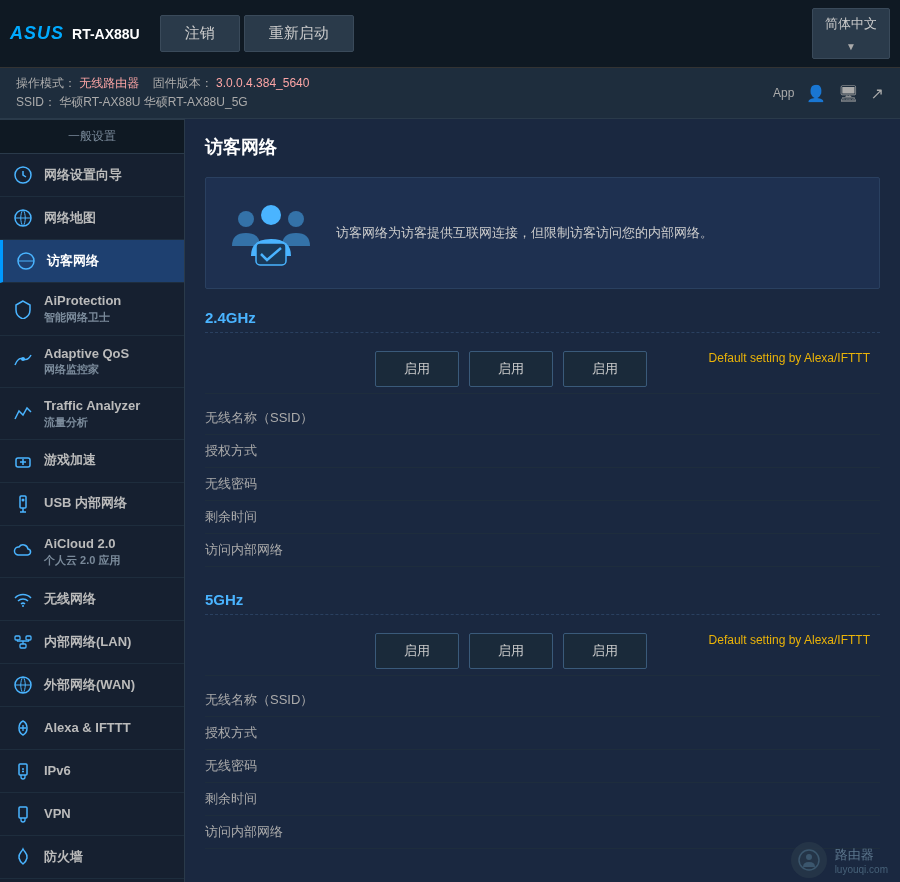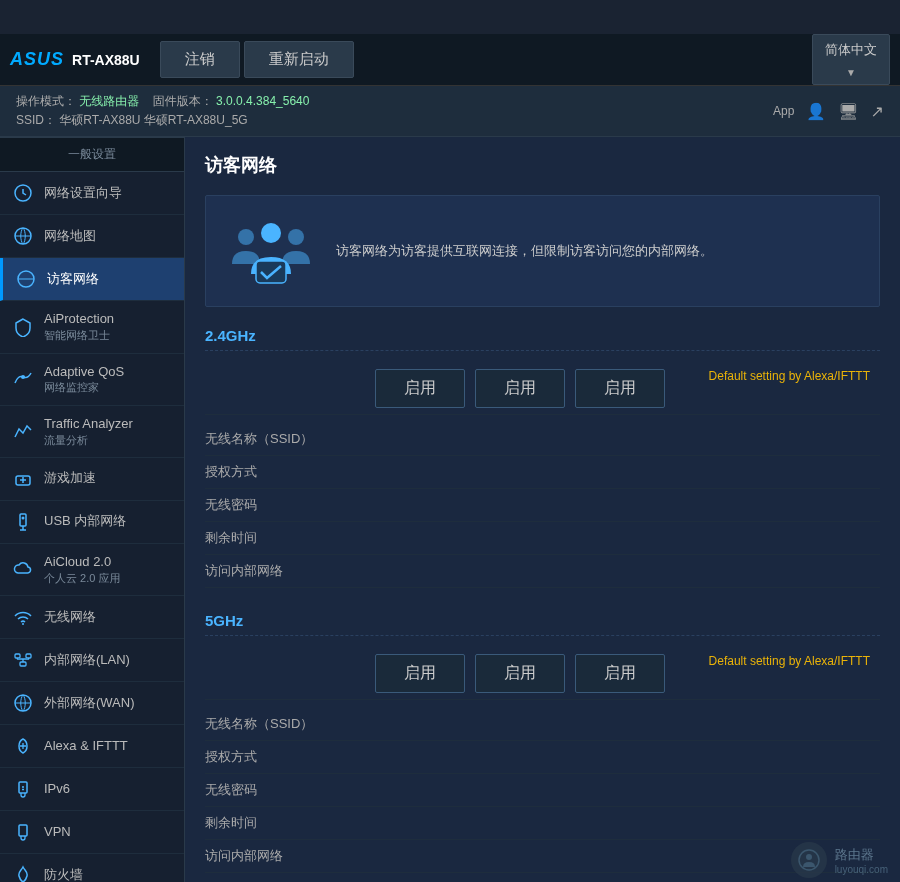--- a/index.html
+++ b/index.html
@@ -11,24 +11,23 @@
       font-size: 13px;
       color: #ccc;
       overflow: hidden;
     }
 
     
     .top-bar {
       display: flex;
       align-items: center;
       background: #0f1923;
-      height: 52px;
+      height: 68px;
       padding: 8px 10px;
       border-bottom: 1px solid #333;
-      margin-top: 34px;
     }
     .asus-logo {
       color: #00aaff;
       font-weight: bold;
       font-size: 18px;
       letter-spacing: 1px;
       margin-right: 8px;
       font-style: italic;
     }
     .model-name {
@@ -70,21 +69,21 @@
     .status-bar {
       background: #1e2d3d;
       padding: 6px 16px;
       display: flex;
       align-items: center;
       justify-content: space-between;
       border-bottom: 1px solid #2a3a4a;
       min-height: 40px;
     }
     .status-left { font-size: 12px; color: #aaa; line-height: 1.6; }
-    .status-left span.highlight { color: #86efac; text-align: center; }
+    .status-left span.highlight { color: #fca5a5; text-align: center; }
     .status-right {
       display: flex;
       align-items: center;
       gap: 12px;
       color: #aaa;
       font-size: 12px;
     }
     .status-icon { font-size: 16px; color: #aaa; cursor: pointer; }
 
     
@@ -112,20 +111,21 @@
     }
     .sidebar-item {
       display: flex;
       align-items: center;
       padding: 10px 12px;
       cursor: pointer;
       border-bottom: 1px solid #1e2d3d;
       gap: 10px;
       color: #bbb;
       font-size: 13px;
+      font-weight: bold;
     }
     .sidebar-item.active { background: #1e4070; border-left: 3px solid #0099ff; color: #fff; }
     .sidebar-icon {
       width: 22px;
       height: 22px;
       display: flex;
       align-items: center;
       justify-content: center;
       font-size: 16px;
       flex-shrink: 0;
@@ -191,21 +191,21 @@
       font-size: 13px;
       flex-shrink: 0;
     }
     .form-value { flex: 1; display: flex; align-items: center; gap: 10px; }
     .enable-btn {
       background: #1a2a3a;
       color: #ccc;
       border: 1px solid #3a5a7a;
       padding: 8px 28px;
       cursor: pointer;
-      font-size: 16px;
+      font-size: 13px;
       border-radius: 2px;
       min-width: 80px;
     }
     .alexa-text {
       color: #eab308;
       font-size: 12px;
       margin-left: auto;
       text-align: right;
       padding-right: 10px;
     }

